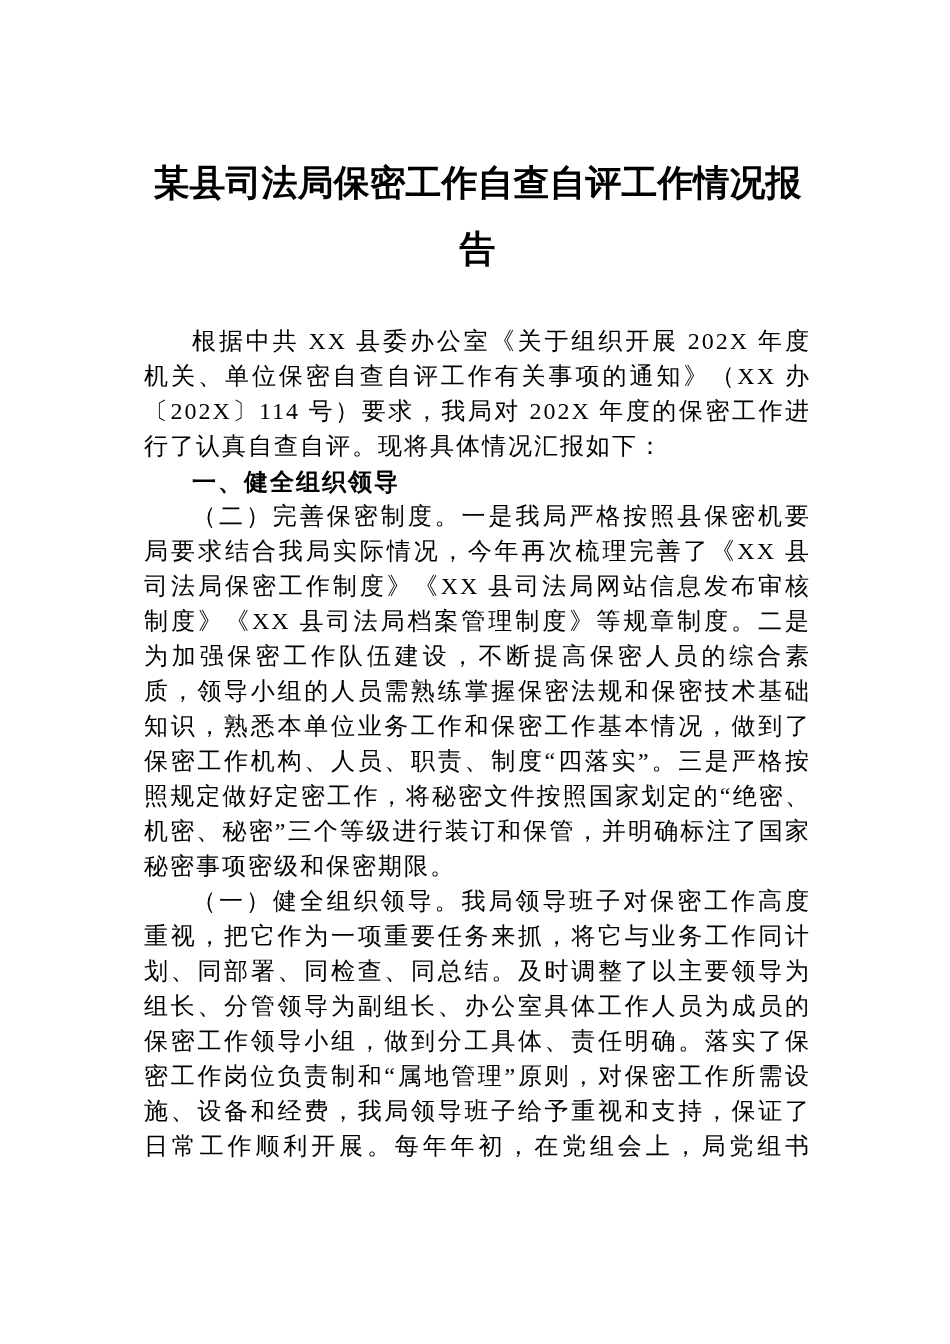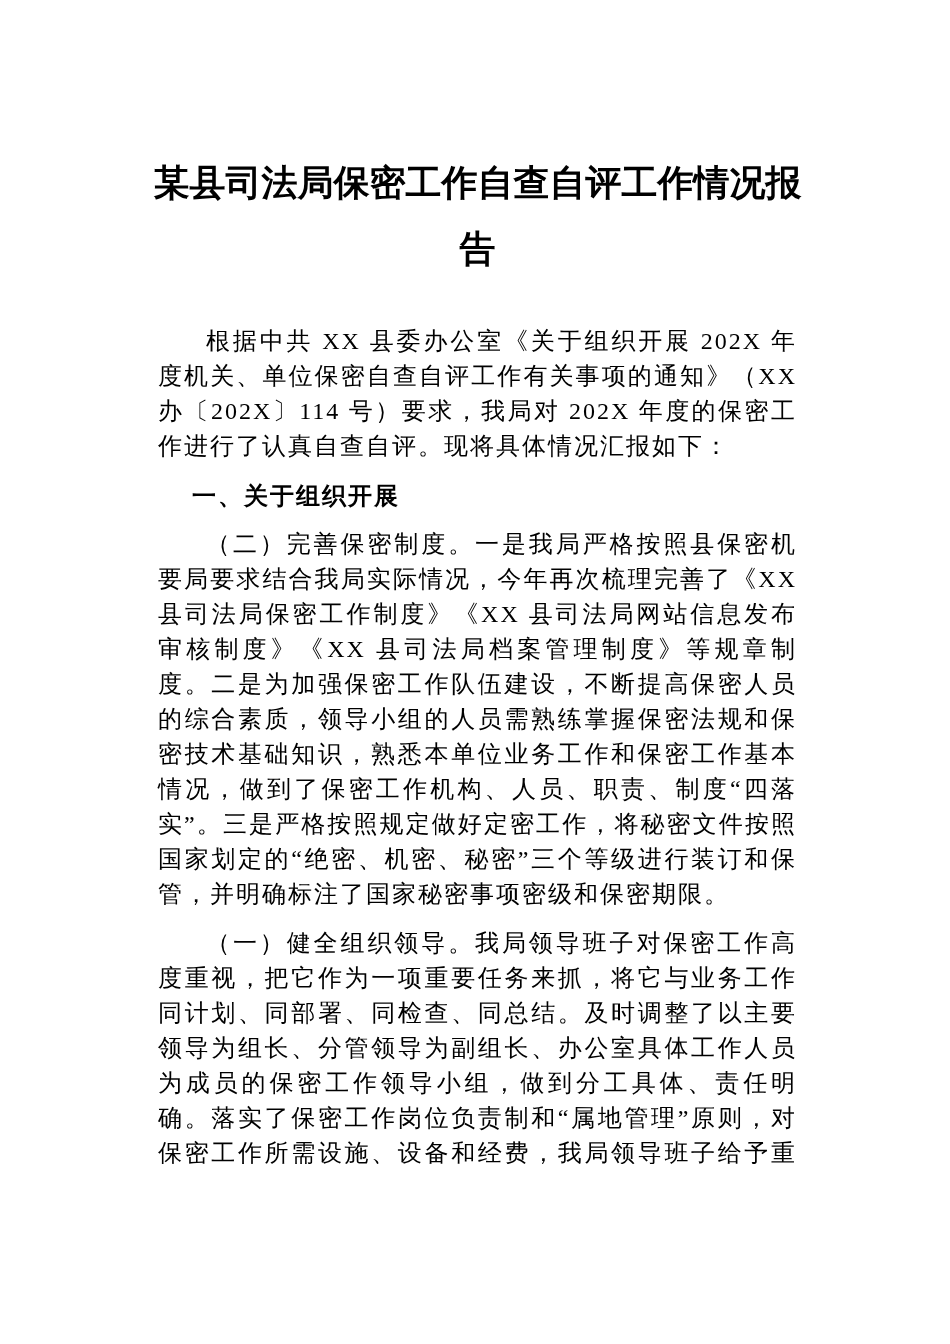--- a/index.html
+++ b/index.html
@@ -21,21 +21,21 @@
   }
   .doc-title {
     margin: 0 0 42px 0;
     font-size: 36px;
     font-weight: bold;
     line-height: 66px;
     text-align: center;
     letter-spacing: 0px;
   }
   .para {
-    margin: 14px;
+    margin: 0;
     font-size: 24px;
     line-height: 35px;
     letter-spacing: 2px;
     text-align: justify;
     text-justify: inter-character;
     text-indent: 2em;
   }
   .section-heading {
     margin: 0;
     font-family: "Liberation Sans", "DejaVu Sans", sans-serif;
@@ -47,18 +47,18 @@
   }
 </style>
 </head>
 <body>
 
 <div class="page">
   <h1 class="doc-title">某县司法局保密工作自查自评工作情况报告</h1>
 
   <p class="para">根据中共 XX 县委办公室《关于组织开展 202X 年度机关、单位保密自查自评工作有关事项的通知》（XX 办〔202X〕114 号）要求，我局对 202X 年度的保密工作进行了认真自查自评。现将具体情况汇报如下：</p>
 
-  <h2 class="section-heading">一、关于组织开展</h2>
+  <h2 class="section-heading">一、健全组织领导</h2>
 
   <p class="para">（二）完善保密制度。一是我局严格按照县保密机要局要求结合我局实际情况，今年再次梳理完善了《XX 县司法局保密工作制度》《XX 县司法局网站信息发布审核制度》《XX 县司法局档案管理制度》等规章制度。二是为加强保密工作队伍建设，不断提高保密人员的综合素质，领导小组的人员需熟练掌握保密法规和保密技术基础知识，熟悉本单位业务工作和保密工作基本情况，做到了保密工作机构、人员、职责、制度“四落实”。三是严格按照规定做好定密工作，将秘密文件按照国家划定的“绝密、机密、秘密”三个等级进行装订和保管，并明确标注了国家秘密事项密级和保密期限。</p>
 
   <p class="para">（一）健全组织领导。我局领导班子对保密工作高度重视，把它作为一项重要任务来抓，将它与业务工作同计划、同部署、同检查、同总结。及时调整了以主要领导为组长、分管领导为副组长、办公室具体工作人员为成员的保密工作领导小组，做到分工具体、责任明确。落实了保密工作岗位负责制和“属地管理”原则，对保密工作所需设施、设备和经费，我局领导班子给予重视和支持，保证了日常工作顺利开展。每年年初，在党组会上，局党组书记、局长都要对保密工作进行安排部署，提出明确要求，确保保密工作不出任何问题。</p>
 </div>
 
 </body></html>

